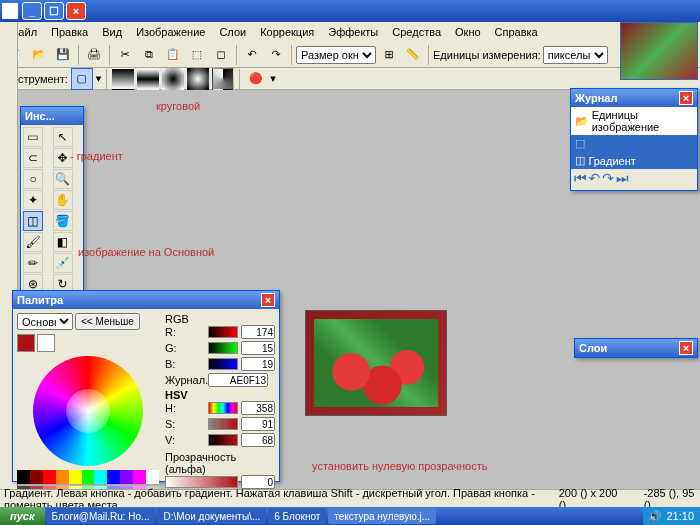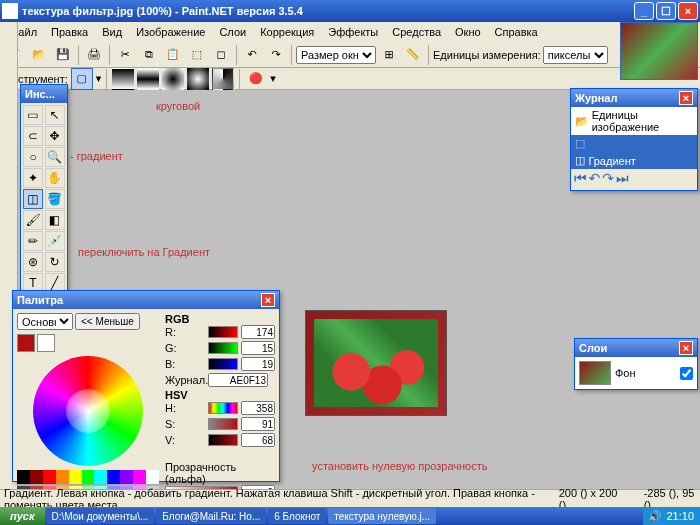--- a/index.html
+++ b/index.html
@@ -20,21 +20,21 @@
 .toolbar2{height:22px;background:#ece9d8;display:flex;align-items:center;padding:0 4px;gap:3px;border-bottom:1px solid #aca899}
 .canvas-area{position:absolute;top:90px;left:18px;right:0;bottom:36px;background:#c0c0c0}
 .ruler-h{position:absolute;top:90px;left:32px;right:14px;height:16px;background:#fff;border:1px solid #888;font-size:9px;display:flex;overflow:hidden}
 .ruler-h span{width:50px;border-left:1px solid #888;padding-left:2px}
 .image{position:absolute;left:287px;top:220px;width:142px;height:106px;background:linear-gradient(135deg,#8b1a1a,#a52929);border:1px solid #555}
 .image::before{content:"";position:absolute;inset:8px;background:radial-gradient(circle at 30% 60%,#e63939 18%,transparent 19%),radial-gradient(circle at 55% 75%,#d62828 20%,transparent 21%),radial-gradient(circle at 75% 55%,#e63939 16%,transparent 17%),linear-gradient(45deg,#2d7a2d 30%,#4caf50 50%,#2d7a2d 70%)}
 .thumb{position:absolute;top:22px;right:2px;width:78px;height:58px;border:1px solid #316ac5;background:linear-gradient(135deg,#8b1a1a,#4caf50,#a52929)}
 .panel{position:absolute;background:#ece9d8;border:1px solid #0055e5;box-shadow:2px 2px 4px rgba(0,0,0,.3)}
 .panel-title{height:18px;background:linear-gradient(#6a9ff0,#3163c6);color:#fff;display:flex;align-items:center;padding:0 4px;font-weight:bold;justify-content:space-between}
 .panel-title .x{width:14px;height:14px;background:#e04030;text-align:center;line-height:12px;border:1px solid #fff}
-.tools{top:84px;left:20px;width:48px}
+.tools{top:106px;left:20px;width:64px}
 .tools-body{display:grid;grid-template-columns:1fr 1fr;gap:1px;padding:2px}
 .tool{width:20px;height:20px;border:1px solid #ccc;display:flex;align-items:center;justify-content:center;font-size:12px}
 .tool.sel{background:#bcd4f6;border-color:#316ac5}
 .history{top:88px;right:2px;width:128px}
 .history-body{background:#fff;height:60px;font-size:10px}
 .history-body div{padding:2px 4px;display:flex;align-items:center;gap:3px}
 .history-body .sel{background:#316ac5;color:#fff}
 .history-nav{display:flex;gap:2px;padding:3px;justify-content:flex-start}
 .history-nav span{color:#316ac5;font-size:14px}
 .layers{top:338px;right:2px;width:124px}
@@ -64,21 +64,20 @@
 .task{height:16px;margin:0 1px;padding:0 6px;background:#2a5fc0;color:#fff;display:flex;align-items:center;font-size:10px;border-radius:2px}
 .tray{margin-left:auto;background:#1a8fd8;height:18px;padding:0 6px;color:#fff;display:flex;align-items:center;gap:4px;font-size:10px}
 .annot{position:absolute;color:#c03030;font-size:11px}
 .leftstrip{position:absolute;top:22px;left:0;width:18px;bottom:36px;background:#ece9d8;border-right:1px solid #aca899}
 </style>
 </head>
 <body>
 
 <div class="titlebar">
   <div class="icon"></div>
-  <div class="title">текстура фильтр.jpg (100%) - Paint.NET версия 3.5.4</div>
   <div class="winbtns">
     <div class="winbtn mm">_</div>
     <div class="winbtn mm">☐</div>
     <div class="winbtn close">×</div>
   </div>
 </div>
 
 <div class="leftstrip"></div>
 
 <div class="menubar">
@@ -203,25 +202,20 @@
     <span>↷</span>
     <span>⏭</span>
   </div>
 </div>
 
 <div class="panel layers">
   <div class="panel-title">
       <span>Слои</span>
       <span class="x">×</span>
     </div>
-  <div class="layers-body">
-    <div class="lthumb"></div>
-    <span>Фон</span>
-    <input type="checkbox" checked="" style="margin-left: auto;">
-  </div>
 </div>
 
 <div class="panel palette">
   <div class="panel-title">
       <span>Палитра</span>
       <span class="x">×</span>
     </div>
   <div class="palette-body">
     <div class="pal-left">
       <div class="pal-top">
@@ -254,21 +248,21 @@
           <span style="background:#ff8"></span>
           <span style="background:#8f8"></span>
           <span style="background:#8ff"></span>
           <span style="background:#88f"></span>
           <span style="background:#a8f"></span>
           <span style="background:#f8f"></span>
           <span style="background:#ccc"></span>
       </div>
     </div>
     <div class="pal-right">
-      <div style="font-weight:bold">RGB</div>
+      <div style="font-weight:normal">RGB</div>
       <div class="row">
           <label>R:</label>
           <div class="grad" style="background:linear-gradient(90deg,#000,#f00)"></div>
           <input value="174" style="">
         </div>
       <div class="row">
           <label>G:</label>
           <div class="grad" style="background:linear-gradient(90deg,#000,#0f0)"></div>
           <input value="15" style="">
         </div>
@@ -290,45 +284,45 @@
       <div class="row">
           <label>S:</label>
           <div class="grad" style="background:linear-gradient(90deg,#888,#ae0f13)"></div>
           <input value="91" style="">
         </div>
       <div class="row">
           <label>V:</label>
           <div class="grad" style="background:linear-gradient(90deg,#000,#ae0f13)"></div>
           <input value="68" style="">
         </div>
-      <div style="margin-top:14px">Прозрачность (альфа)</div>
+      <div style="margin-top:4px">Прозрачность (альфа)</div>
       <div class="row">
           <div class="grad" style="background:linear-gradient(90deg,#fff,#ae0f13)"></div>
           <input value="0" style="">
         </div>
     </div>
   </div>
 </div>
 
 <div class="annot" style="top:100px;left:156px">круговой</div>
 <div class="annot" style="top:150px;left:70px">- градиент</div>
-<div class="annot" style="top:246px;left:78px">переключить на Градиент</div>
+<div class="annot" style="top:246px;left:78px">изображение на Основной</div>
 <div class="annot" style="top:460px;left:312px">установить нулевую прозрачность</div>
 
 <div class="statusbar">
   <span>Градиент. Левая кнопка - добавить градиент. Нажатая клавиша Shift - дискретный угол. Правая кнопка - поменять цвета места</span>
   <span class="sfill"></span>
   <span>200 () x 200 ()</span>
   <span style="width:30px"></span>
   <span>-285 (), 95 ()</span>
 </div>
 
 <div class="taskbar">
   <div class="start">пуск</div>
+  <div class="task">Блоги@Mail.Ru: Но...</div>
   <div class="task">D:\Мои документы\...</div>
-  <div class="task">Блоги@Mail.Ru: Но...</div>
   <div class="task">6 Блокнот</div>
   <div class="task" style="background:#4a7fd8">текстура нулевую.j...</div>
   <div class="tray">
       <span>🔊</span>
       <span>21:10</span>
     </div>
 </div>
 
 </body></html>

